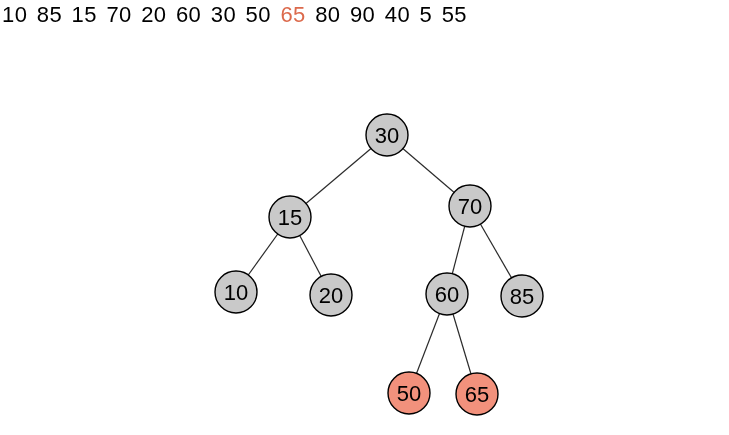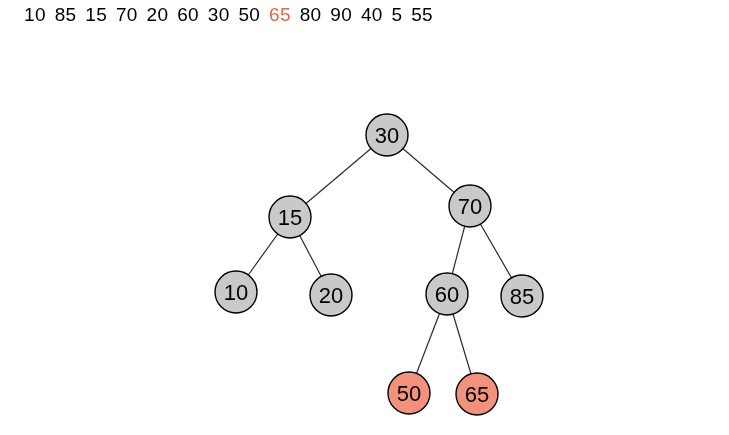--- a/index.html
+++ b/index.html
@@ -12,27 +12,26 @@
     width: 729px;
     height: 435px;
     background: #ffffff;
     overflow: hidden;
     font-family: "Liberation Sans", sans-serif;
   }
   .sequence {
     position: absolute;
     left: 2px;
     top: 2px;
-    font-size: 19px;
+    font-size: 22px;
     line-height: 26px;
     color: #000000;
     letter-spacing: 0.4px;
     word-spacing: 3px;
     white-space: pre;
-    margin-left: 22px;
   }
   .tree-svg {
     position: absolute;
     left: 0;
     top: 0;
     width: 729px;
     height: 435px;
   }
   .node-label {
     font-family: "Liberation Sans", sans-serif;

